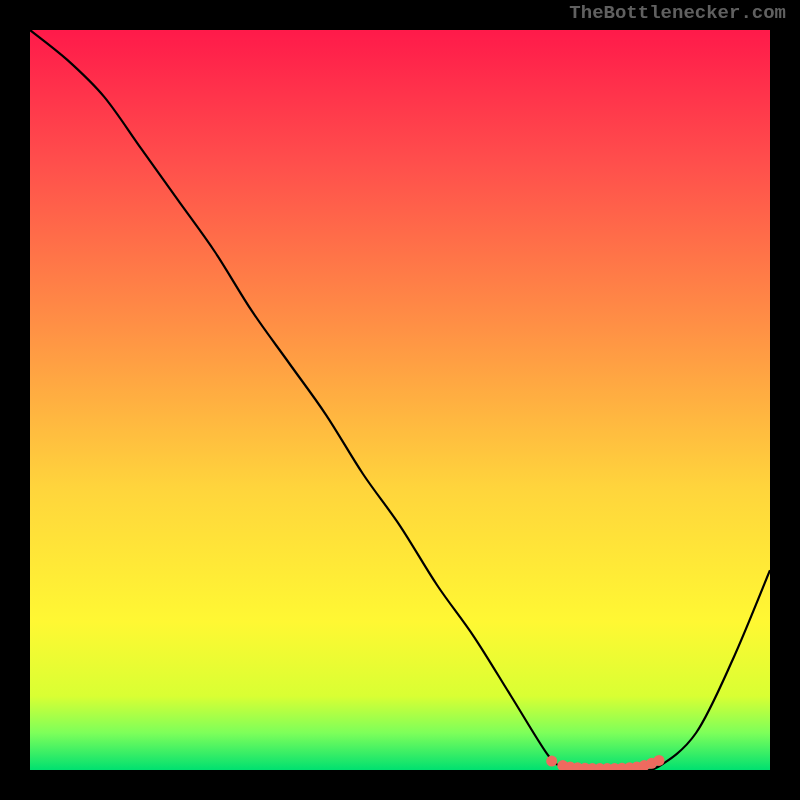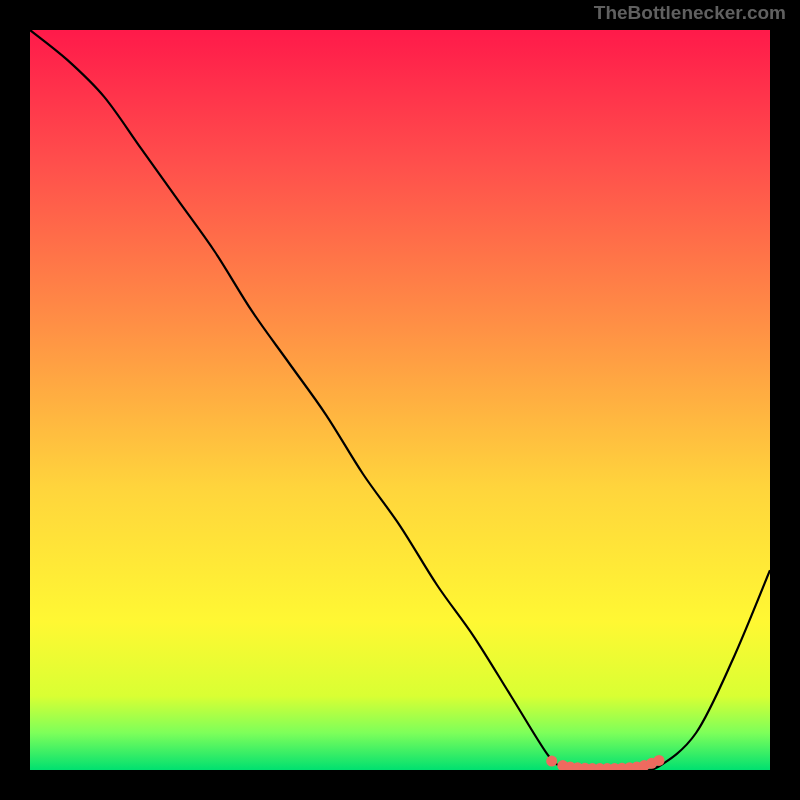--- a/index.html
+++ b/index.html
@@ -9,20 +9,21 @@
     width: 800px;
     height: 800px;
     overflow: hidden;
     font-family: Arial, sans-serif;
   }
   .container {
     position: relative;
     width: 800px;
     height: 641px;
     background: #000000;
+    font-family: Liberation Mono, monospace;
   }
   .watermark {
     position: absolute;
     top: 2px;
     right: 14px;
     color: #606060;
     font-size: 19px;
     font-weight: bold;
     z-index: 10;
   }

